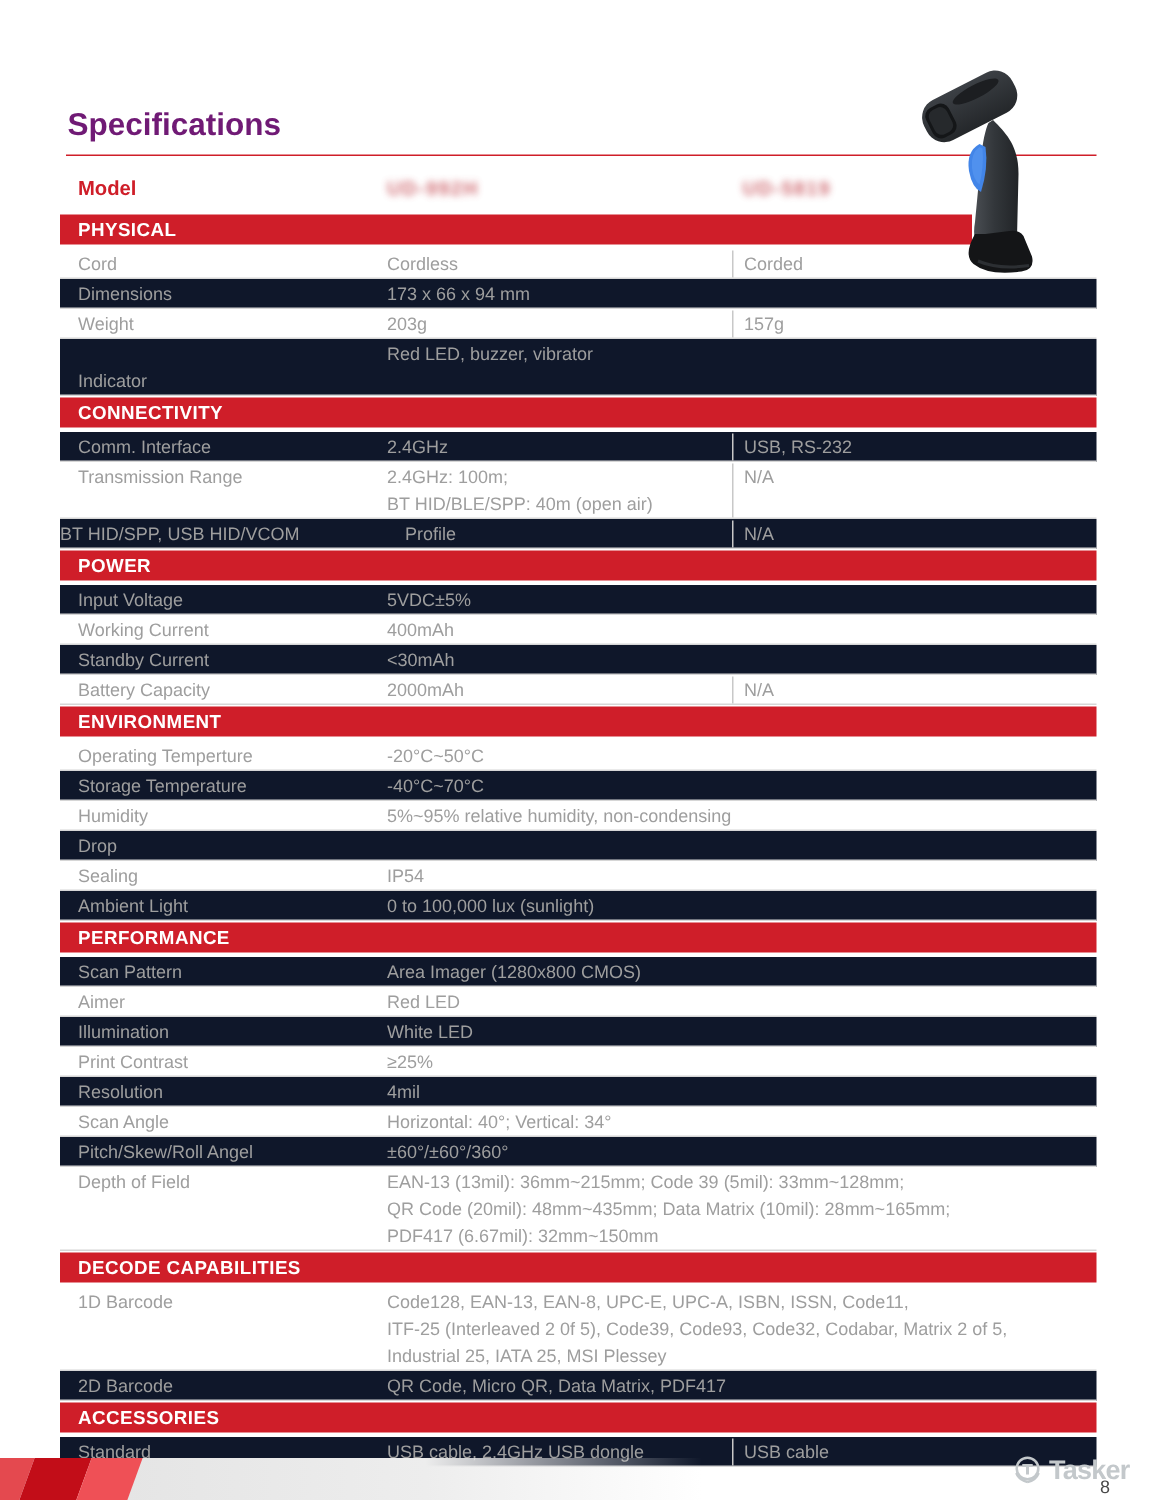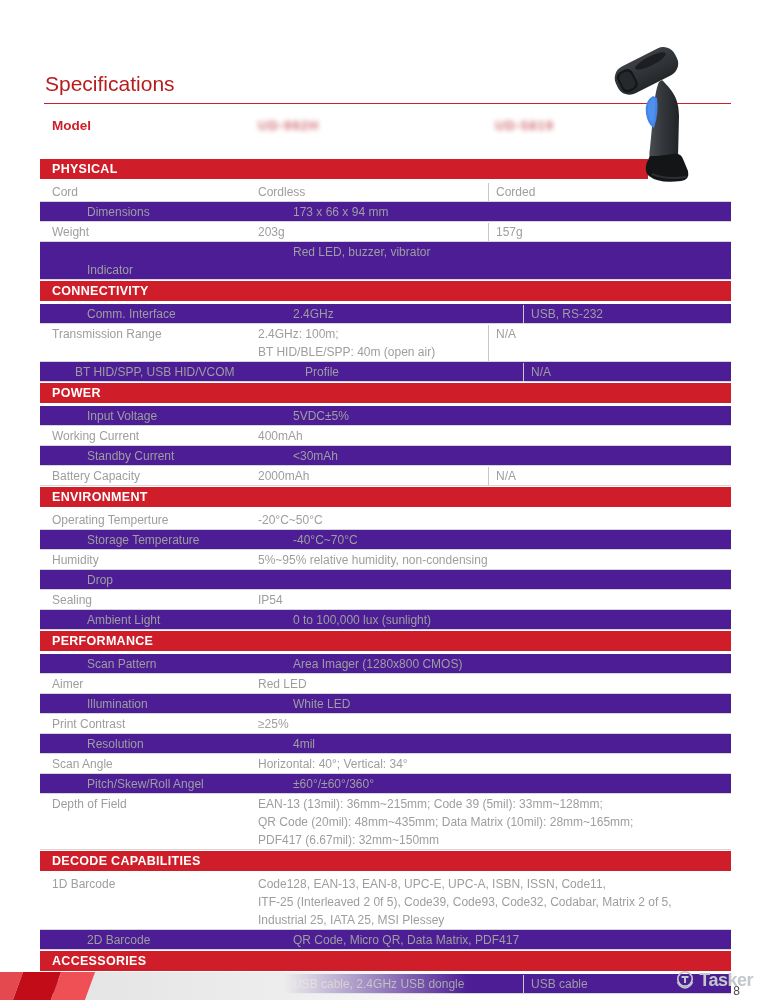--- a/index.html
+++ b/index.html
@@ -1,38 +1,38 @@
 <!DOCTYPE html>
 <html><head>
 <meta charset="utf-8">
 <style>
   html,body{margin:0;padding:0;background:#fff;}
   .page{position:relative;width:772px;height:1000px;background:#fff;overflow:hidden;
         font-family:"Liberation Sans",sans-serif;}
 
   
-  .title{position:absolute;left:45px;top:72px;font-size:21px;font-weight:400;color:#b91c1c;}
+  .title{position:absolute;left:45px;top:72px;font-size:21px;font-weight:700;color:#701a75;}
   .title-rule{position:absolute;left:44px;top:103px;width:687px;height:1px;background:#cf1e29;}
 
   
   .model-row{position:absolute;left:40px;top:109px;width:691px;height:33px;
              display:grid;grid-template-columns:218px 237px 236px;align-items:center;}
   .model-label{padding-left:12px;font-size:13.5px;font-weight:700;color:#cf1e29;}
   .censored{font-size:13px;font-weight:700;color:#c9565e;letter-spacing:1px;
             filter:blur(2.4px);opacity:.85;}
 
   
-  .spec-table{position:absolute;left:40px;top:142px;width:691px;margin-top:16px;}
+  .spec-table{position:absolute;left:40px;top:142px;width:691px;}
   .section-band{height:20px;line-height:20px;background:#cf1e29;color:#fff;
                 font-size:12.5px;font-weight:700;padding-left:12px;letter-spacing:.3px;
                 margin:1px 0 3px 0;}
   .row{display:grid;grid-template-columns:218px 230px 243px;
        border-bottom:1px solid #d6d6d6;font-size:12px;color:#9e9e9e;
        line-height:18px;padding:1px 0 0 0;min-height:18px;align-items:stretch;}
-  .row.shade{background:#4c1d95;padding-left:35px;}
+  .row.shade{background:#0f172a;}
   .cell{white-space:pre-line;}
   .cell.label{padding-left:12px;}
   .cell.span2{grid-column:2/4;}
   .cell.v2{border-left:1px solid #c8c8c8;padding-left:7px;}
 
   
   .scanner-mask{position:absolute;left:648px;top:136px;width:86px;height:48px;background:#fff;}
   .scanner{position:absolute;left:612px;top:40px;width:104px;height:146px;}
 
   

